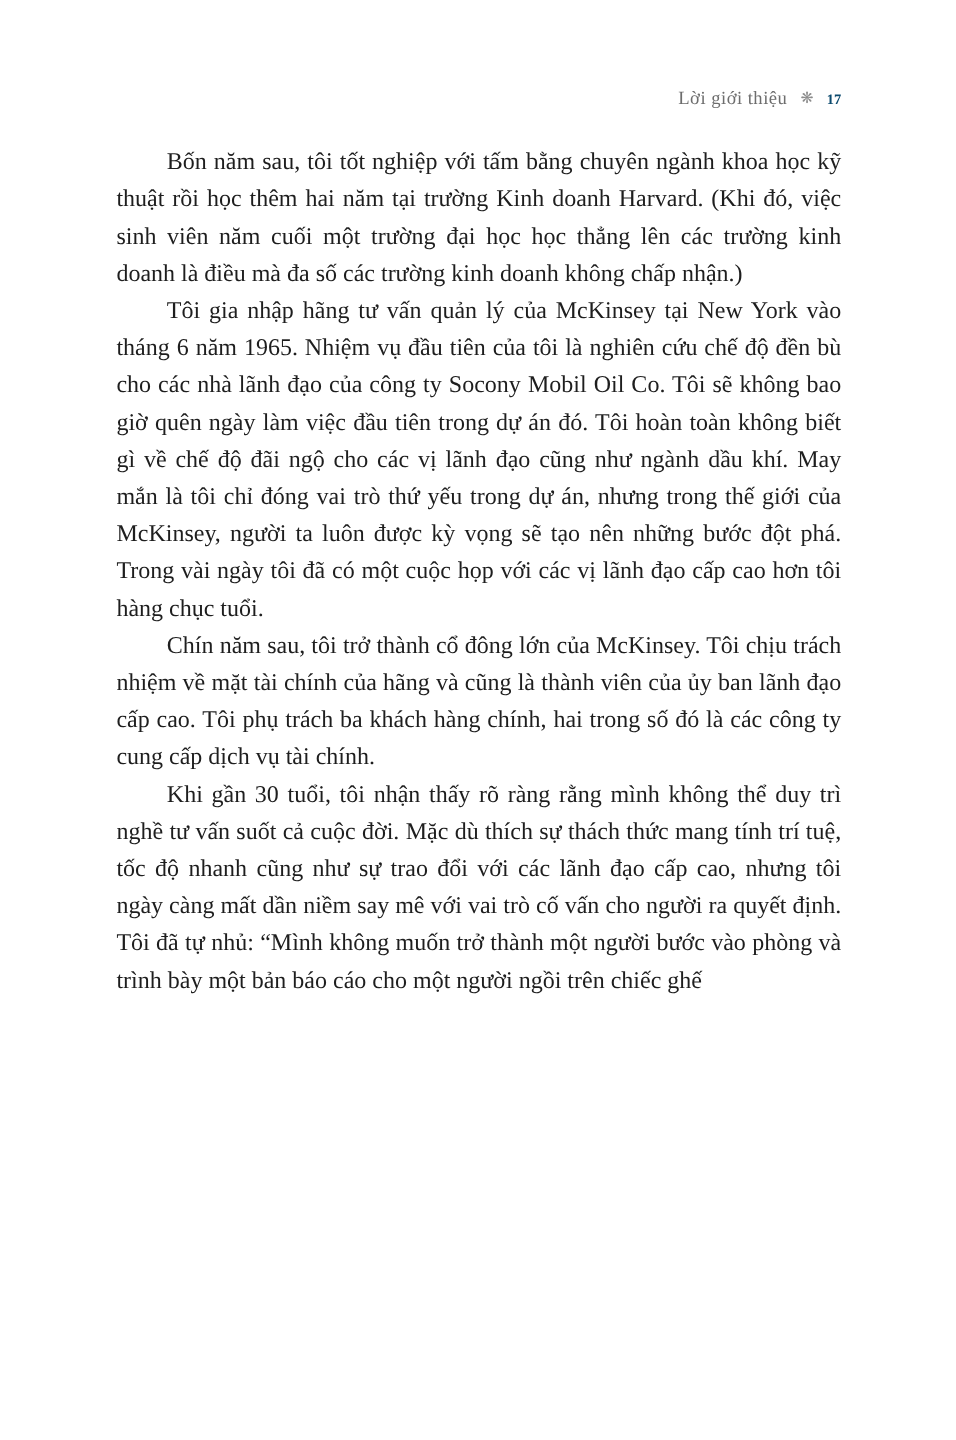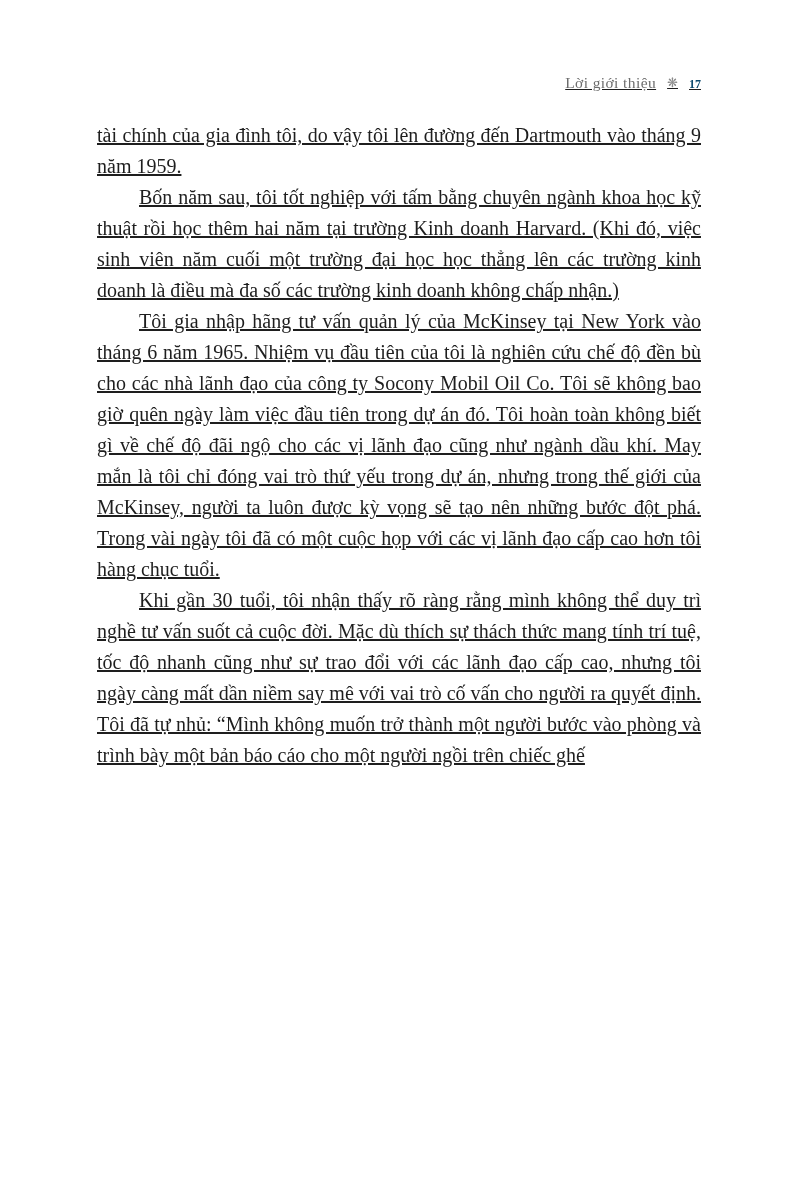--- a/index.html
+++ b/index.html
@@ -13,21 +13,20 @@
     font-family: "Liberation Serif", "DejaVu Serif", serif;
     color: #1e1e1e;
     overflow: hidden;
   }
   .page {
     box-sizing: border-box;
     width: 797px;
     height: 1200px;
     padding: 74px 96px 0 97px;
     background: #ffffff;
-    text-decoration: underline;
   }
   .running-head {
     display: flex;
     justify-content: flex-end;
     align-items: baseline;
     gap: 11px;
     margin-bottom: 28px;
   }
   .head-title {
     color: #6d6d6d;
@@ -62,19 +61,19 @@
 
 <div class="page">
 
   <header class="running-head">
     <span class="head-title">Lời giới thiệu</span>
     <span class="head-sep">❋</span>
     <span class="head-page">17</span>
   </header>
 
   <main class="body-text">
-    <p class="no-indent">tài chính của gia đình tôi, do vậy tôi lên đường đến Dartmouth vào tháng 9 năm 1959.</p>
     <p>Bốn năm sau, tôi tốt nghiệp với tấm bằng chuyên ngành khoa học kỹ thuật rồi học thêm hai năm tại trường Kinh doanh Harvard. (Khi đó, việc sinh viên năm cuối một trường đại học học thẳng lên các trường kinh doanh là điều mà đa số các trường kinh doanh không chấp nhận.)</p>
     <p>Tôi gia nhập hãng tư vấn quản lý của McKinsey tại New York vào tháng 6 năm 1965. Nhiệm vụ đầu tiên của tôi là nghiên cứu chế độ đền bù cho các nhà lãnh đạo của công ty Socony Mobil Oil Co. Tôi sẽ không bao giờ quên ngày làm việc đầu tiên trong dự án đó. Tôi hoàn toàn không biết gì về chế độ đãi ngộ cho các vị lãnh đạo cũng như ngành dầu khí. May mắn là tôi chỉ đóng vai trò thứ yếu trong dự án, nhưng trong thế giới của McKinsey, người ta luôn được kỳ vọng sẽ tạo nên những bước đột phá. Trong vài ngày tôi đã có một cuộc họp với các vị lãnh đạo cấp cao hơn tôi hàng chục tuổi.</p>
+    <p>Chín năm sau, tôi trở thành cổ đông lớn của McKinsey. Tôi chịu trách nhiệm về mặt tài chính của hãng và cũng là thành viên của ủy ban lãnh đạo cấp cao. Tôi phụ trách ba khách hàng chính, hai trong số đó là các công ty cung cấp dịch vụ tài chính.</p>
     <p>Khi gần 30 tuổi, tôi nhận thấy rõ ràng rằng mình không thể duy trì nghề tư vấn suốt cả cuộc đời. Mặc dù thích sự thách thức mang tính trí tuệ, tốc độ nhanh cũng như sự trao đổi với các lãnh đạo cấp cao, nhưng tôi ngày càng mất dần niềm say mê với vai trò cố vấn cho người ra quyết định. Tôi đã tự nhủ: “Mình không muốn trở thành một người bước vào phòng và trình bày một bản báo cáo cho một người ngồi trên chiếc ghế</p>
   </main>
 
 </div>
 
 </body></html>

